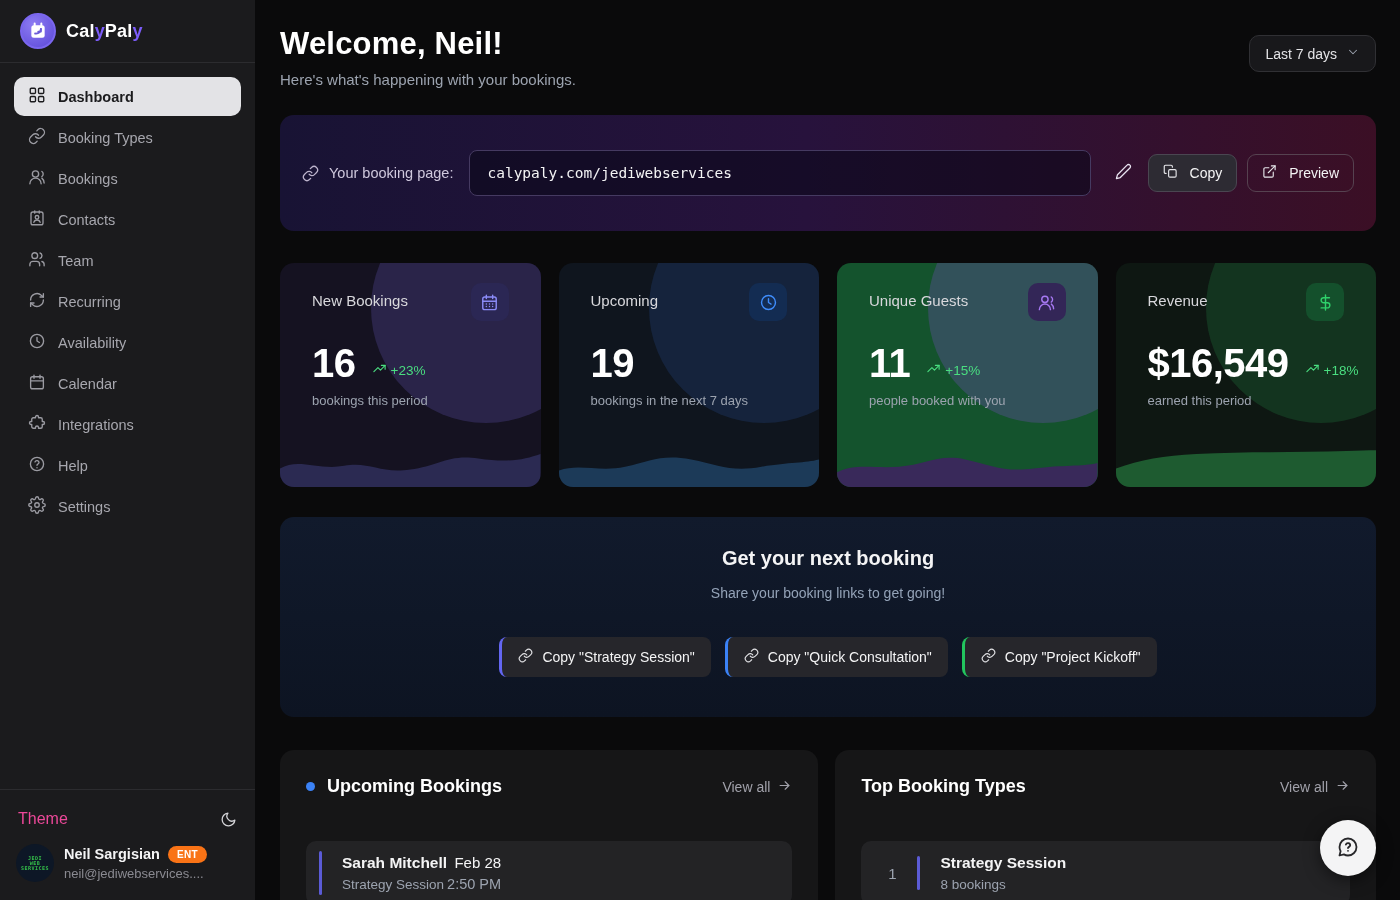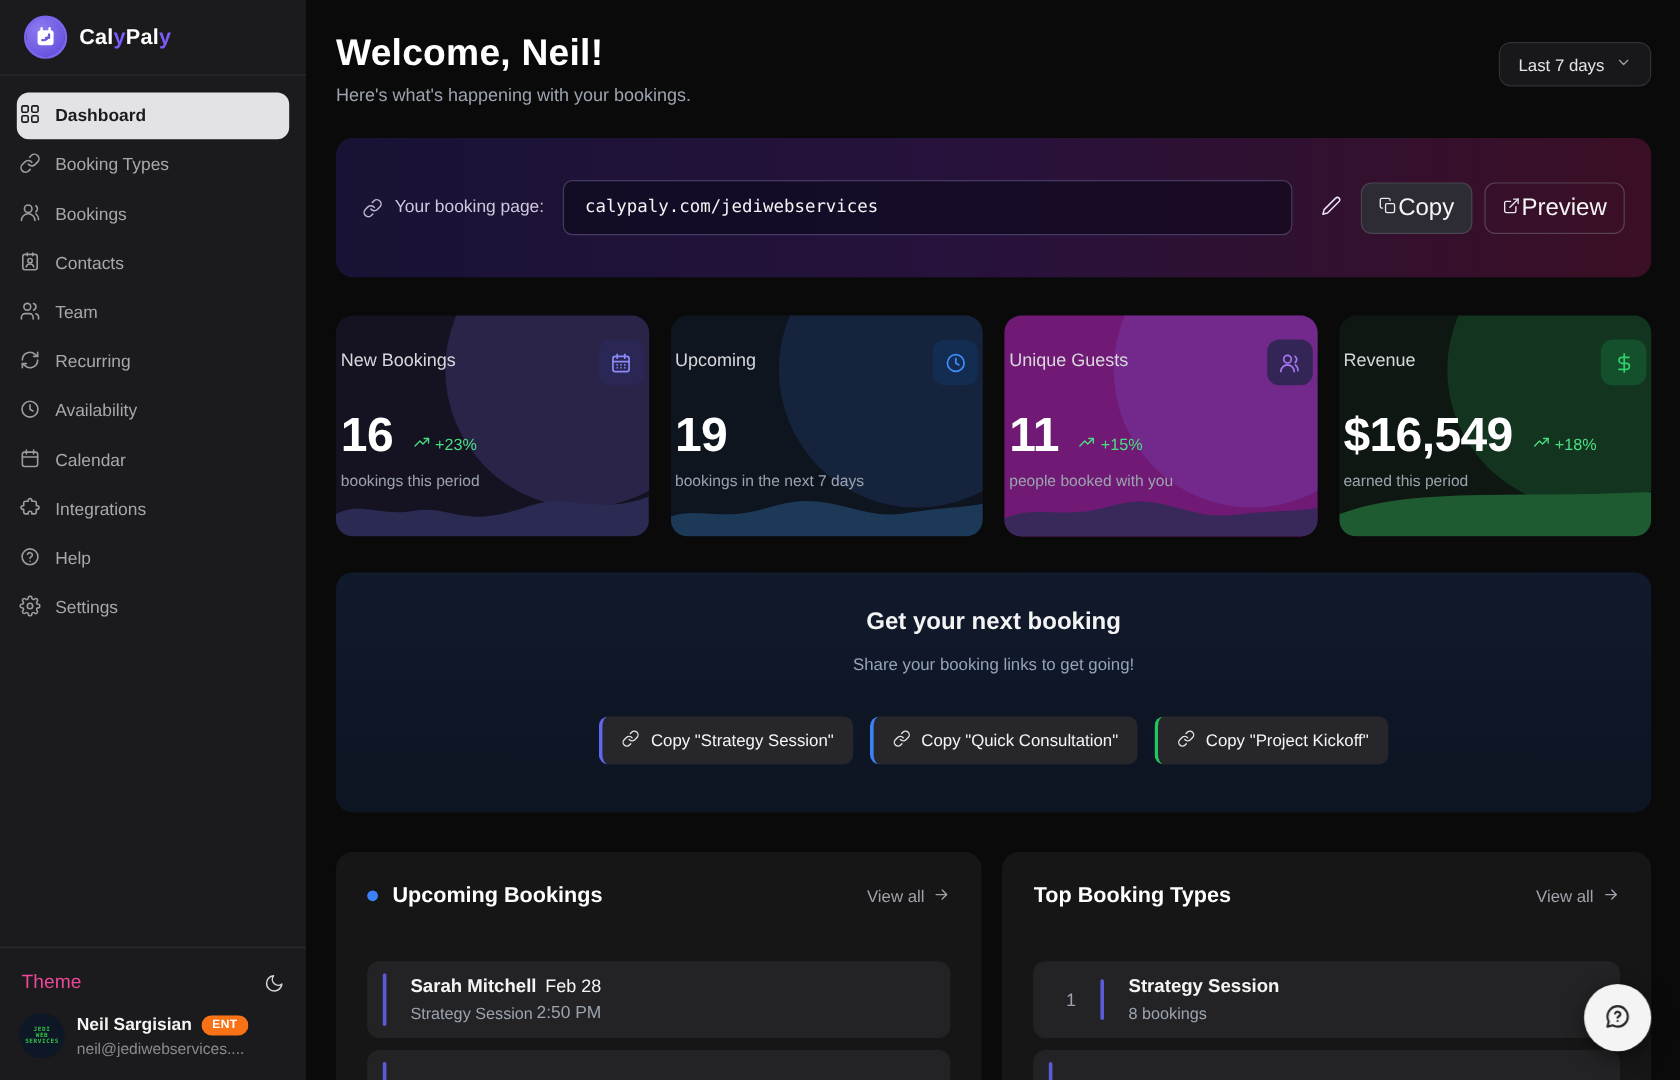--- a/index.html
+++ b/index.html
@@ -7,21 +7,21 @@
   .app { display:flex; width:1400px; height:900px; }
 
   
   .sidebar { width:255px; min-width:255px; background:#1b1b1d; display:flex; flex-direction:column; height:900px; }
   .logo-row { display:flex; align-items:center; gap:10px; padding:13px 20px; }
   .logo-badge { width:36px; height:36px; border-radius:50%; background:radial-gradient(circle at 35% 30%, #8d7bf2, #5b48d8); border:2px solid #7a66ee; display:flex; align-items:center; justify-content:center; }
   .brand { font-size:18px; font-weight:bold; color:#fff; letter-spacing:.2px; }
   .brand .accent { color:#7c5cfa; }
   .side-divider { height:1px; background:#2c2c2f; }
   .nav { padding:14px 14px; display:flex; flex-direction:column; gap:2px; flex:1; }
-  .nav-item { display:flex; align-items:center; gap:12px; height:39px; padding:0 2px; border-radius:10px; color:#a7a7ae; font-size:14.5px; cursor:pointer; }
+  .nav-item { display:flex; align-items:center; gap:12px; height:39px; padding:0 14px; border-radius:10px; color:#a7a7ae; font-size:14.5px; cursor:pointer; }
   .nav-item svg { width:18px; height:18px; stroke:#9b9ba2; }
   .nav-item.active { background:#e3e3e6; color:#1b1b1d; font-weight:bold; }
   .nav-item.active svg { stroke:#1b1b1d; }
   .side-bottom { border-top:1px solid #2c2c2f; padding:14px 16px 18px; }
   .theme-row { display:flex; align-items:center; justify-content:space-between; padding:6px 2px 16px; }
   .theme-label { color:#ec4899; font-size:16px; }
   .moon-btn { background:none; border:none; cursor:pointer; display:flex; }
   .moon-btn svg { width:17px; height:17px; stroke:#d4d4d8; }
   .user-row { display:flex; align-items:center; gap:10px; }
   .avatar { width:38px; height:38px; border-radius:50%; background:#0d1726; display:flex; flex-direction:column; align-items:center; justify-content:center; line-height:1; flex-shrink:0; }
@@ -40,31 +40,31 @@
   .range-btn { display:flex; align-items:center; gap:9px; background:#18181b; border:1px solid #303034; border-radius:10px; padding:9px 15px; color:#e4e4e7; font-size:14px; cursor:pointer; margin-top:9px; }
   .range-btn svg { width:14px; height:14px; stroke:#9ca3af; }
 
   
   .link-banner { margin-top:27px; height:116px; border-radius:14px; background:linear-gradient(90deg,#181334 0%, #27123c 48%, #3b0f25 100%); display:flex; align-items:center; padding:0 22px; }
   .link-banner .lbl-ico { width:17px; height:17px; stroke:#bdb4cc; flex-shrink:0; }
   .link-label { color:#cfc8dd; font-size:14.5px; margin-left:10px; white-space:nowrap; }
   .url-input { flex:1; margin:0 16px; height:46px; background:rgba(9,7,24,.55); border:1px solid #453a61; border-radius:8px; color:#f4f4f5; font-family:"DejaVu Sans Mono", monospace; font-size:14.5px; padding:0 17px; outline:none; }
   .pencil-btn { background:none; border:none; cursor:pointer; padding:8px; display:flex; }
   .pencil-btn svg { width:17px; height:17px; stroke:#e8e2f0; }
-  .banner-btn { display:flex; align-items:center; gap:1px; border-radius:9px; padding:9px 14px; font-size:20px; color:#f4f4f5; cursor:pointer; }
+  .banner-btn { display:flex; align-items:center; gap:12px; border-radius:9px; padding:9px 14px; font-size:14px; color:#f4f4f5; cursor:pointer; }
   .banner-btn svg { width:15px; height:15px; stroke:#e8e8ec; }
   .copy-btn { background:#2d2b33; border:1px solid #4a4651; margin-left:8px; }
   .preview-btn { background:transparent; border:1px solid #564250; margin-left:10px; }
 
   
   .stats { display:grid; grid-template-columns:repeat(4,1fr); gap:18px; margin-top:32px; }
-  .stat-card { height:184px; border-radius:14px; padding:20px 4px; position:relative; overflow:hidden; }
+  .stat-card { height:224px; border-radius:14px; padding:20px 32px; position:relative; overflow:hidden; }
   .stat-card.s1 { background:#151221; }
   .stat-card.s2 { background:#0f151e; }
-  .stat-card.s3 { background:#701a75; }
+  .stat-card.s3 { background:#14532d; }
   .stat-card.s4 { background:#0e1712; }
   .stat-card .glow { position:absolute; top:-70px; right:-60px; width:230px; height:230px; border-radius:50%; }
   .s1 .glow { background:rgba(96,82,180,.28); }
   .s2 .glow { background:rgba(38,80,150,.25); }
   .s3 .glow { background:rgba(122,76,196,.30); }
   .s4 .glow { background:rgba(32,115,58,.32); }
   .stat-top { display:flex; justify-content:space-between; align-items:flex-start; position:relative; z-index:2; }
   .stat-label { color:#d8d8dc; font-size:15px; margin-top:9px; }
   .stat-ico { width:38px; height:38px; border-radius:10px; display:flex; align-items:center; justify-content:center; }
   .s1 .stat-ico { background:#2b2754; } .s2 .stat-ico { background:#132c52; }

